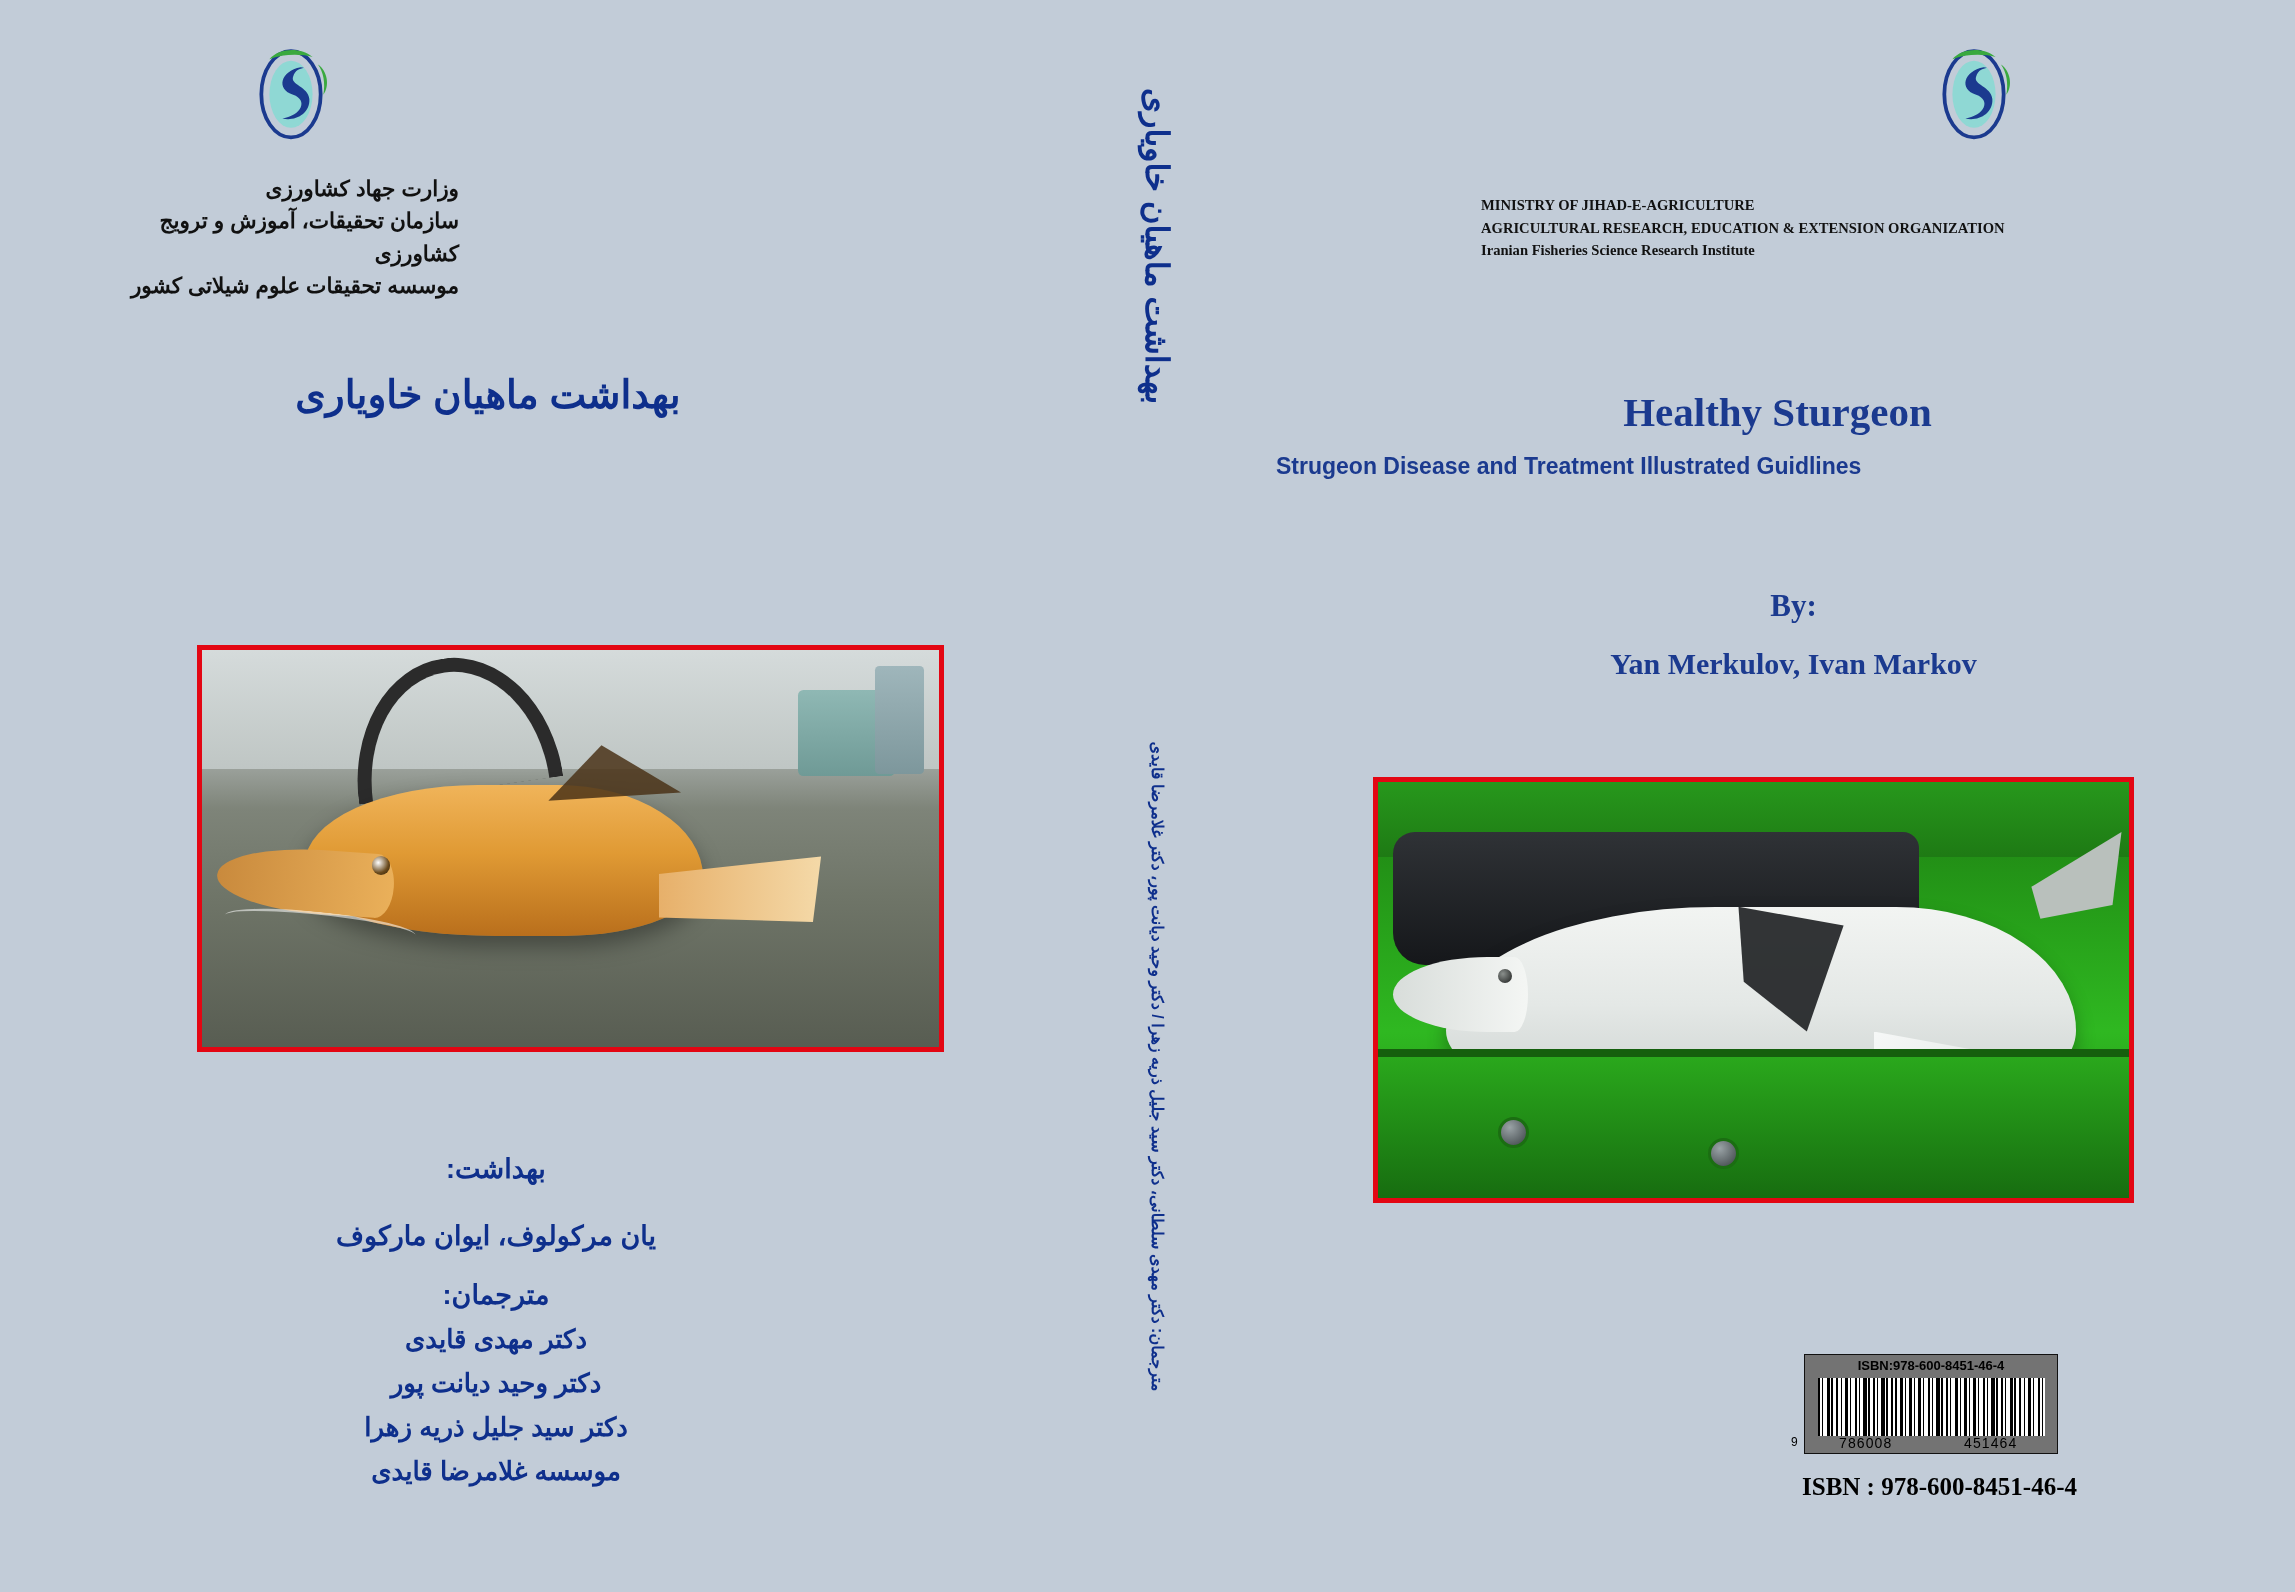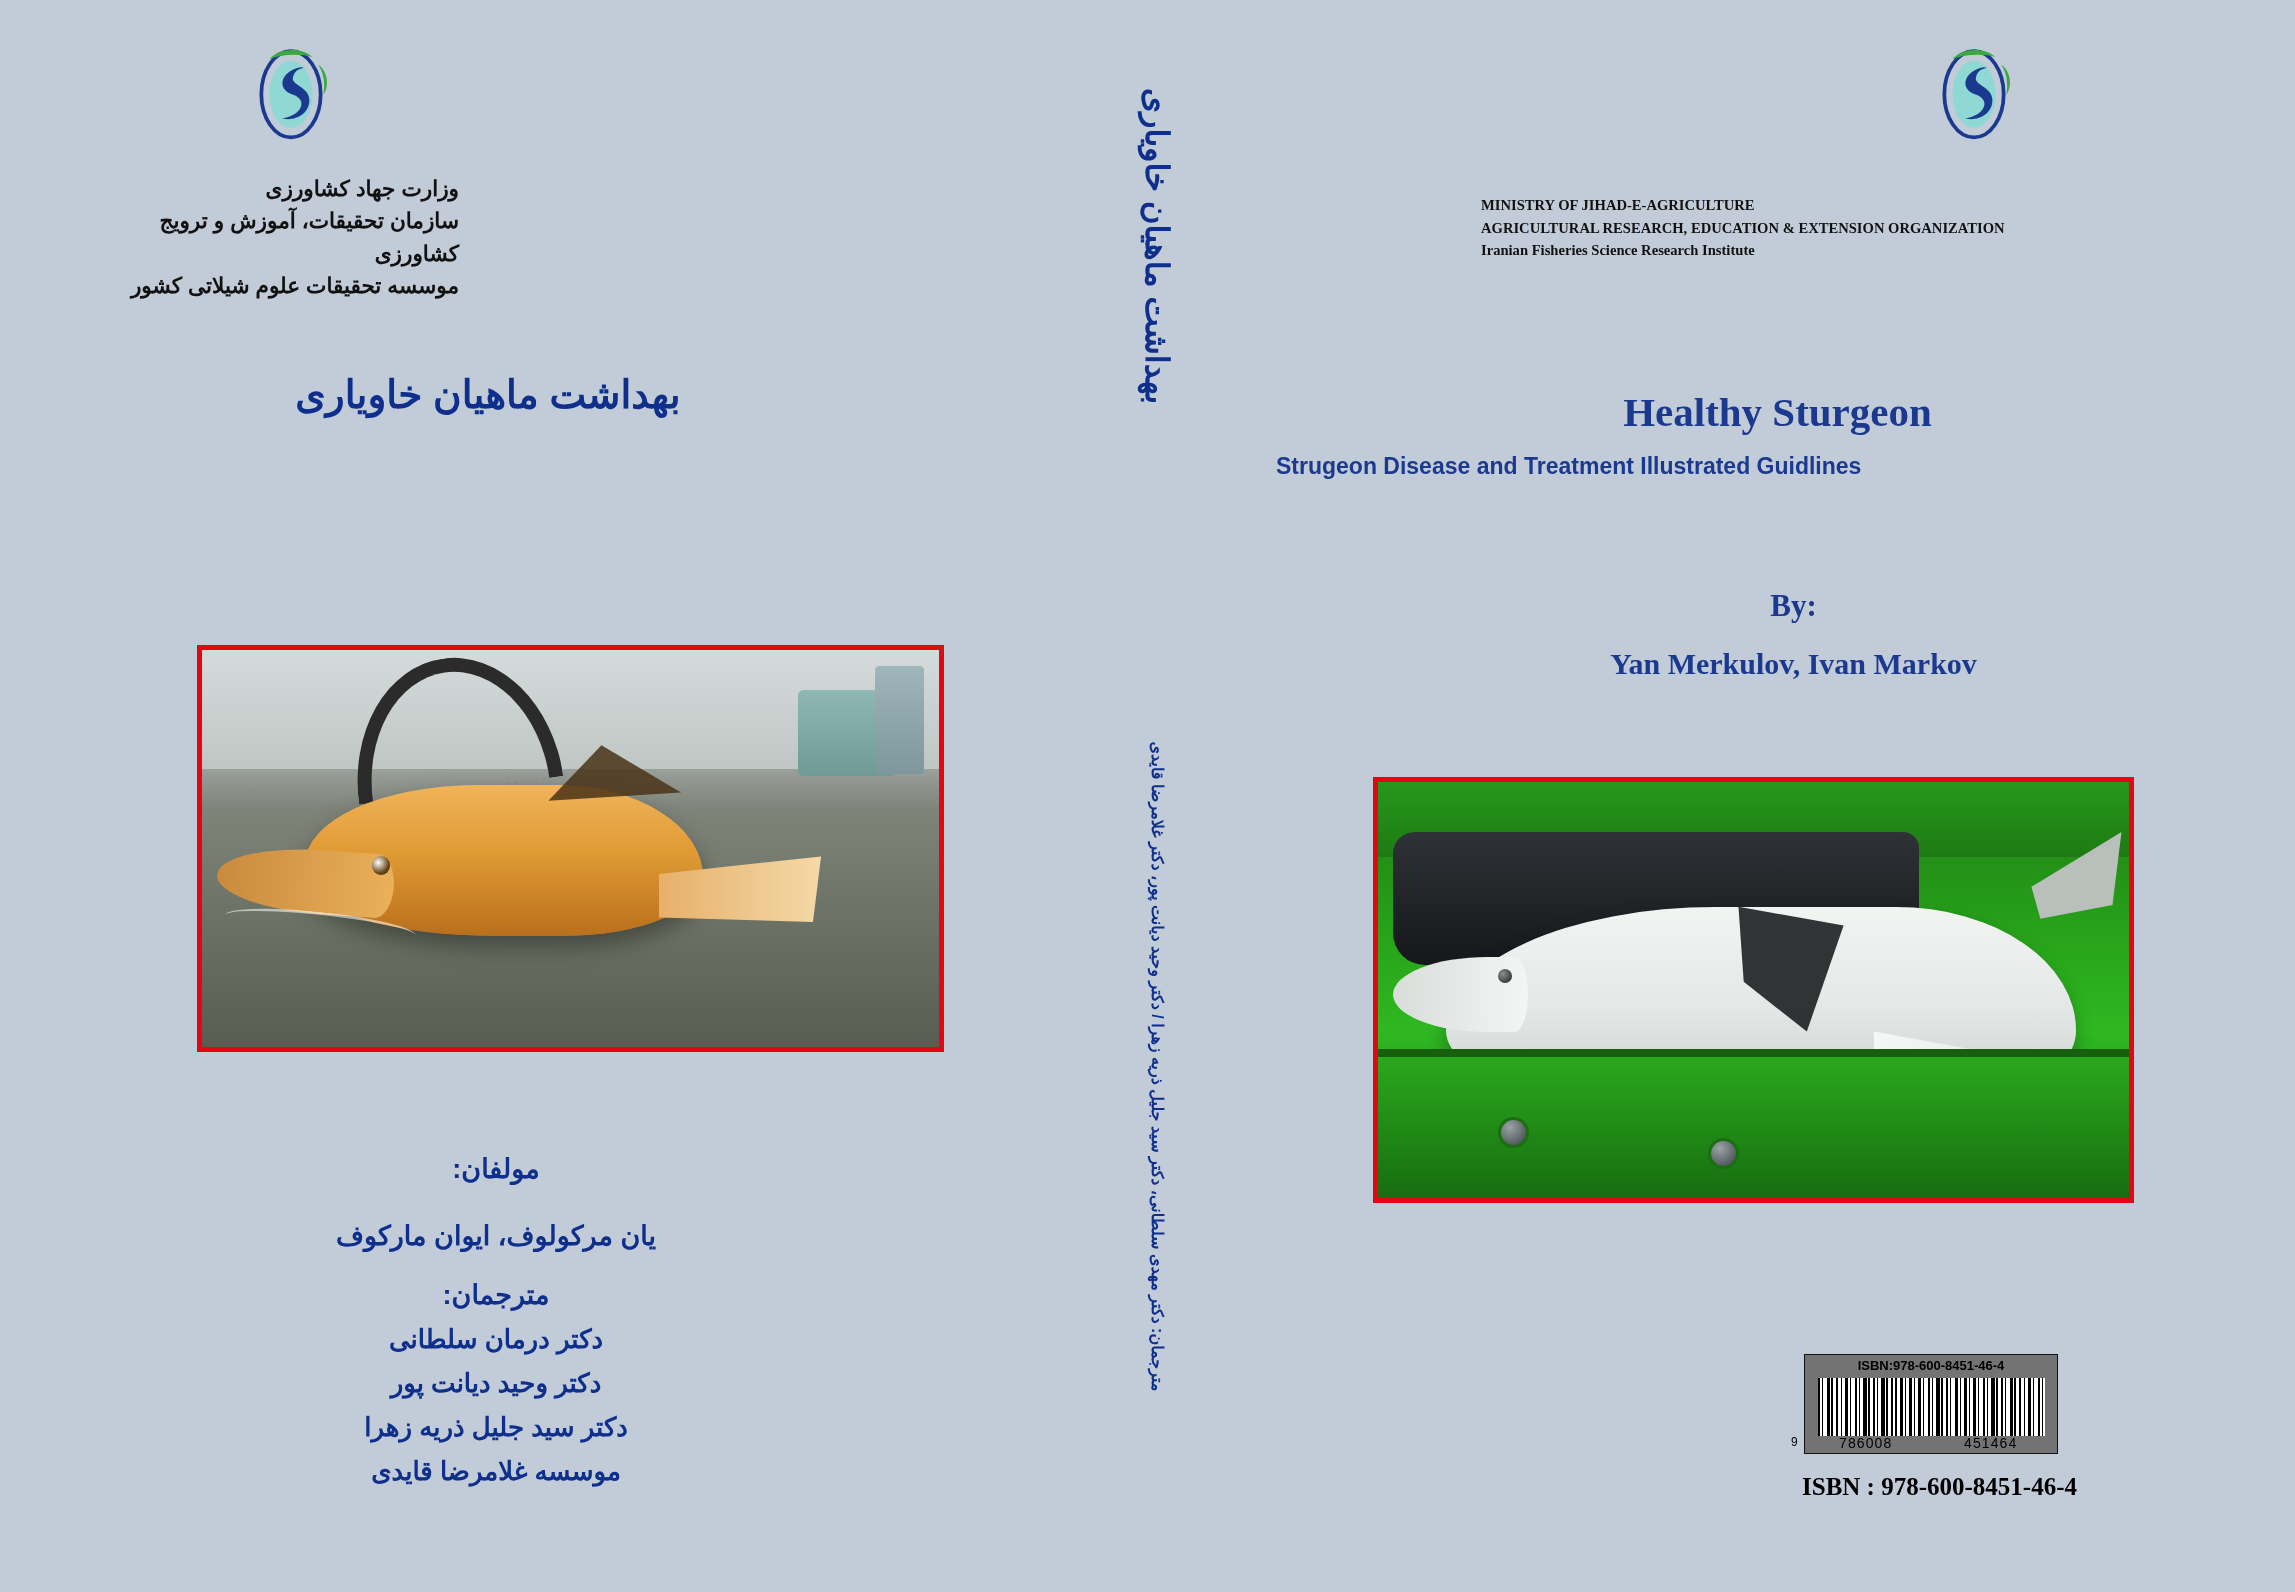--- a/index.html
+++ b/index.html
@@ -414,24 +414,24 @@
         <div class="fish-body"></div>
         <div class="fish-snout"></div>
         <div class="fin-top"></div>
         <div class="fin-tail"></div>
         <div class="eye"></div>
         <div class="barbels"></div>
       </div>
     </div>
 
     <div class="back-credits">
-      <div class="lbl">مولفان:</div>
+      <div class="lbl">بهداشت:</div>
       <div class="val">یان مرکولوف، ایوان مارکوف</div>
       <div class="lbl" style="margin-top:27px;">مترجمان:</div>
-      <div class="trans-line">دکتر درمان سلطانی</div>
+      <div class="trans-line">دکتر مهدی قایدی</div>
       <div class="trans-line">دکتر وحید دیانت پور</div>
       <div class="trans-line">دکتر سید جلیل ذریه زهرا</div>
       <div class="trans-line">موسسه غلامرضا قایدی</div>
     </div>
   </div>
 
   <div class="spine">
     <div class="spine-title">بهداشت ماهیان خاویاری</div>
     <div class="spine-authors">مترجمان: دکتر مهدی سلطانی، دکتر سید جلیل ذریه زهرا / دکتر وحید دیانت پور، دکتر غلامرضا قایدی</div>
   </div>

